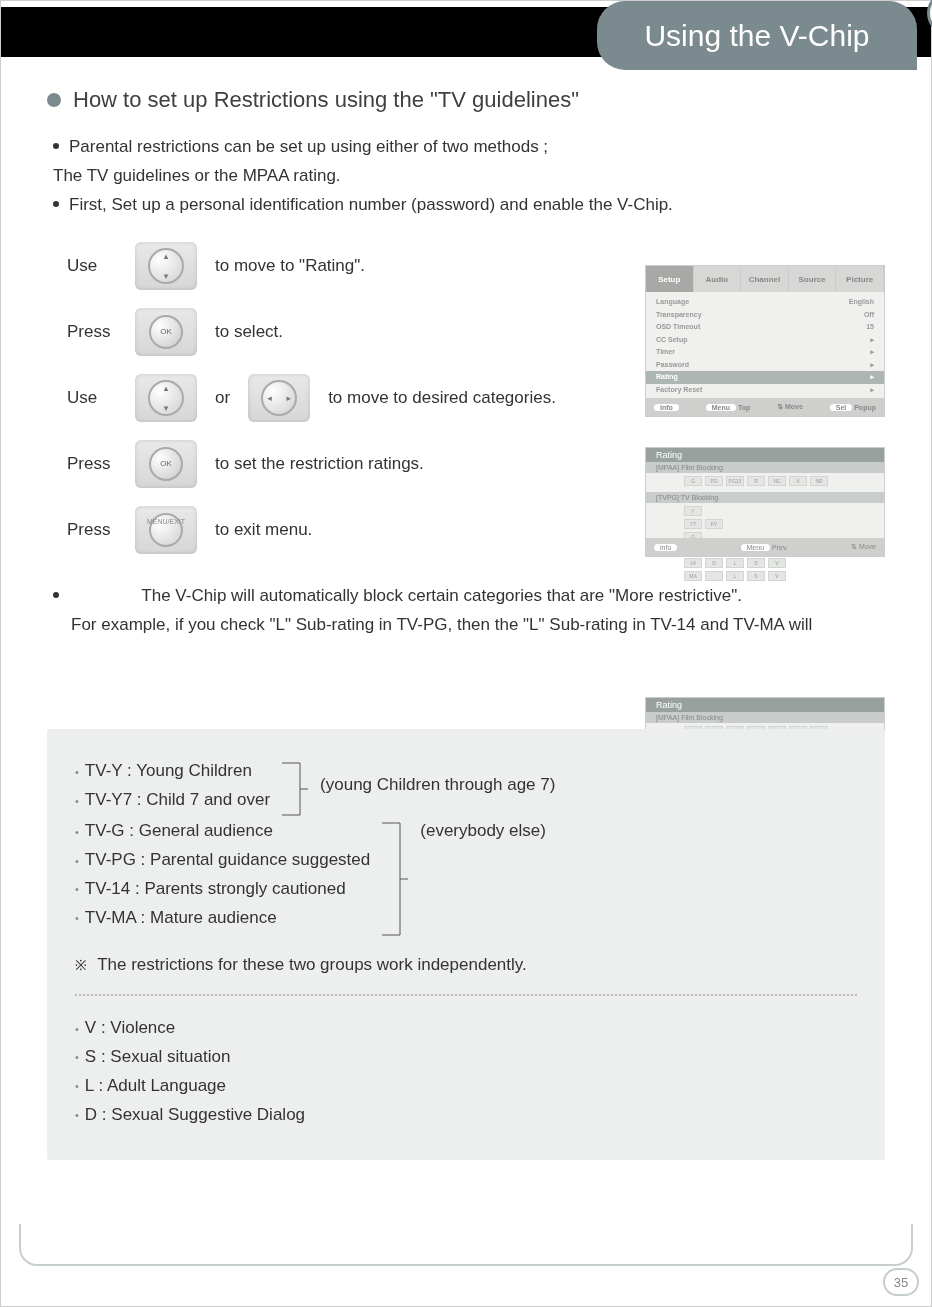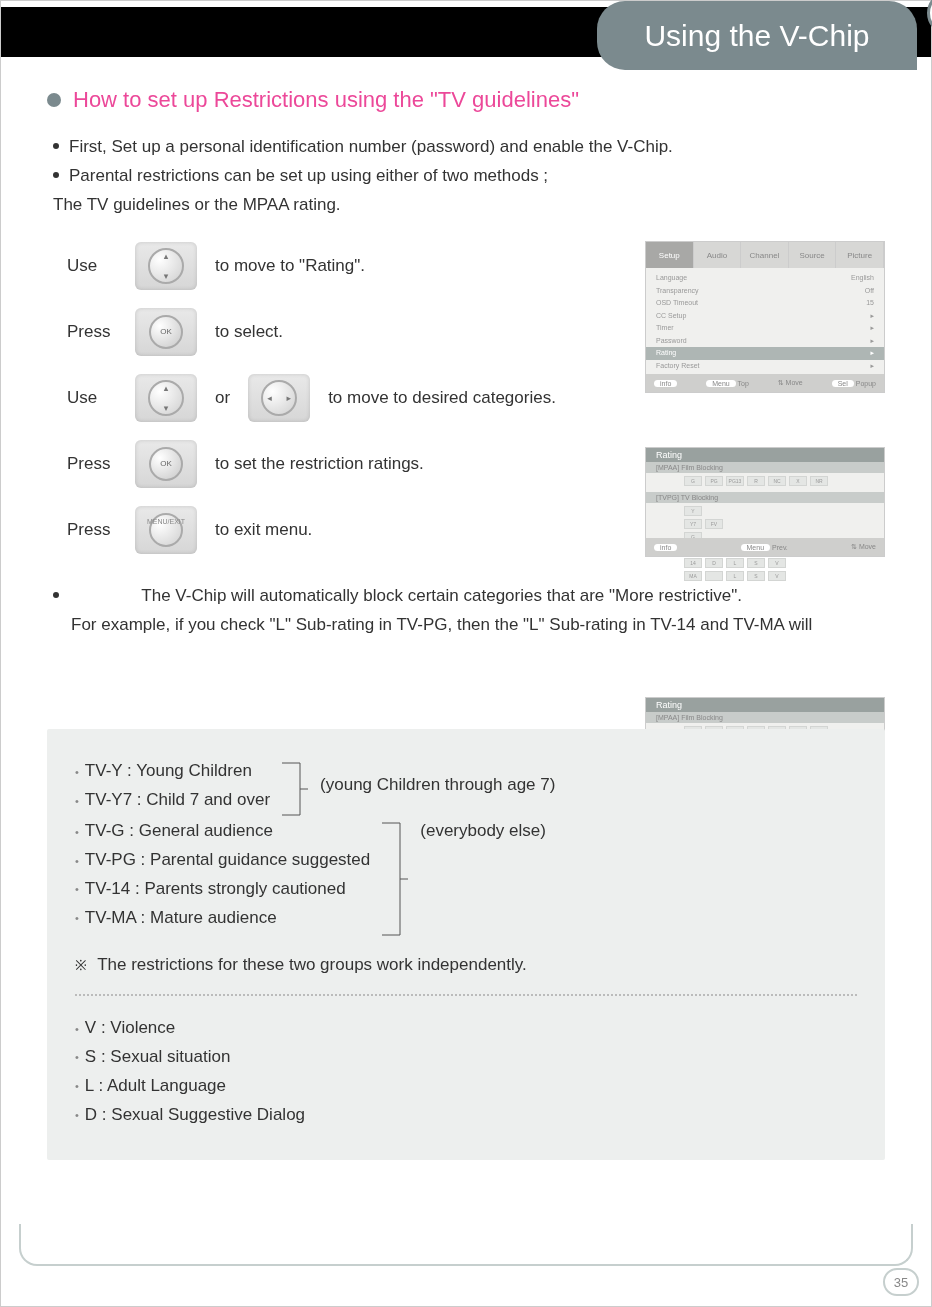--- a/index.html
+++ b/index.html
@@ -4,39 +4,39 @@
 <style>
   * { box-sizing: border-box; margin: 0; padding: 0; }
   body { font-family: Arial, Helvetica, sans-serif; background: #fff; width: 932px; margin: 0 auto; color: #333; }
   .page { width: 932px; height: 1307px; position: relative; border: 1px solid #ccc; }
   .header-bar { height: 50px; background: #000; position: relative; margin-top: 6px; }
   .header-tab { position: absolute; right: 14px; top: -6px; height: 69px; width: 320px; background: #7b8a8e; border-radius: 28px 28px 0 28px; display:flex; align-items:center; justify-content:center; color:#fff; font-size: 30px; font-weight: 300; }
   .header-circle { position:absolute; right: -54px; top: -10px; width: 44px; height: 44px; border: 3px solid #7b8a8e; border-radius: 50%; background:#fff; }
   .content { padding: 30px 46px 20px 46px; position: relative; }
   .section-title-row { display:flex; align-items:center; gap:12px; margin-bottom: 20px; }
   .title-bullet { width: 14px; height: 14px; background: #7b8a8e; border-radius: 50%; }
-  .section-title { color: #ec4899; font-size: 22px; }
+  .section-title { color: #404040; font-size: 22px; }
   .intro-list { margin: 10px 0 22px 6px; font-size: 17px; line-height: 1.7; }
   .intro-list .row { display:flex; gap:10px; }
   .dot { width:6px; height:6px; background:#333; border-radius:50%; margin-top: 10px; flex-shrink:0; }
   .steps { margin-left: 20px; }
   .step { display:flex; align-items:center; gap: 18px; margin-bottom: 18px; font-size: 17px; }
   .step .label1 { width: 50px; }
   .btn-box { width: 62px; height: 48px; background: linear-gradient(#e9e9e9,#d6d6d6); border-radius: 6px; display:flex; align-items:center; justify-content:center; box-shadow: inset 0 0 4px rgba(0,0,0,0.15); text-align: center; }
   .ok-btn { width: 34px; height: 34px; border-radius:50%; background: radial-gradient(circle at 30% 30%, #fff, #c8c8c8); border: 2px solid #aaa; display:flex; align-items:center; justify-content:center; font-size:8px; color:#666; }
   .updown-btn { width: 36px; height: 36px; border-radius:50%; background: radial-gradient(circle at 30% 30%, #fff, #cfcfcf); border: 2px solid #aaa; position:relative; }
   .updown-btn::before { content:"▴"; position:absolute; top:1px; left:50%; transform:translateX(-50%); font-size:9px; color:#777; }
   .updown-btn::after { content:"▾"; position:absolute; bottom:1px; left:50%; transform:translateX(-50%); font-size:9px; color:#777; }
   .leftright-btn { width: 36px; height: 36px; border-radius:50%; background: radial-gradient(circle at 30% 30%, #fff, #cfcfcf); border: 2px solid #aaa; position:relative; }
   .leftright-btn::before { content:"◂"; position:absolute; left:4px; top:50%; transform:translateY(-50%); font-size:9px; color:#777; }
   .leftright-btn::after  { content:"▸"; position:absolute; right:4px; top:50%; transform:translateY(-50%); font-size:9px; color:#777; }
   .menu-label { font-size:7px; color:#888; position:absolute; top:3px; left:50%; transform:translateX(-50%); }
   .menu-btn { width: 34px; height: 34px; border-radius:50%; background: radial-gradient(circle at 30% 30%, #fff, #cfcfcf); border: 2px solid #aaa; position:relative; }
   .screenshot { position:absolute; width: 240px; height: 152px; background:#f0f0ee; border:1px solid #ccc; box-shadow: 2px 2px 0 rgba(0,0,0,0); }
-  .screenshot.s1 { right: 46px; top: 184px; }
+  .screenshot.s1 { right: 46px; top: 208px; font-weight: bold; }
   .screenshot.s2 { right: 46px; top: 390px; height: 110px; }
   .screenshot.s3 { right: 46px; top: 640px; height: 115px; }
   .ss-tabs { display:flex; background:#d7d7d5; height:26px; }
   .ss-tab { flex:1; display:flex; align-items:center; justify-content:center; font-size:8px; color:#888; border-right:1px solid #ccc; }
   .ss-tab.active { background:#a8a8a6; color:#fff; }
   .ss-body { padding: 4px 10px; font-size:7px; color:#999; line-height:1.5; }
   .ss-row { display:flex; justify-content:space-between; padding: 1px 0; }
   .ss-row.hl { background:#aeb6b4; color:#fff; margin: 0 -10px; padding: 1px 10px; }
   .ss-footer { position:absolute; bottom:0; left:0; right:0; height:18px; background:#cfcfcd; font-size:7px; color:#888; display:flex; align-items:center; gap:10px; padding:0 8px; justify-content:space-between; }
   .ss-footer .pill { background:#fff; border-radius:8px; padding:0 6px; }
@@ -80,29 +80,29 @@
   <div class="content">
 
     <div class="section-title-row">
       <div class="title-bullet"></div>
       <div class="section-title">How to set up Restrictions using the "TV guidelines"</div>
     </div>
 
     <div class="intro-list">
       <div class="row">
           <div class="dot"></div>
-        <div>First, Set up a personal identification number (password) and enable the V-Chip.</div>
-        </div>
-      <div class="row">
-          <div class="dot"></div>
         <div>
           <span>Parental restrictions can be set up using either of two methods ;</span><br>
           <span style="margin-left:-16px; display:inline-block;">The TV guidelines or the MPAA rating.</span>
         </div>
       </div>
+      <div class="row">
+          <div class="dot"></div>
+        <div>First, Set up a personal identification number (password) and enable the V-Chip.</div>
+        </div>
     </div>
 
     <div class="steps">
       <div class="step">
         <span class="label1">Use</span>
         <div class="btn-box">
             <div class="updown-btn"></div>
           </div>
         <span>to move to "Rating".</span>
       </div>

